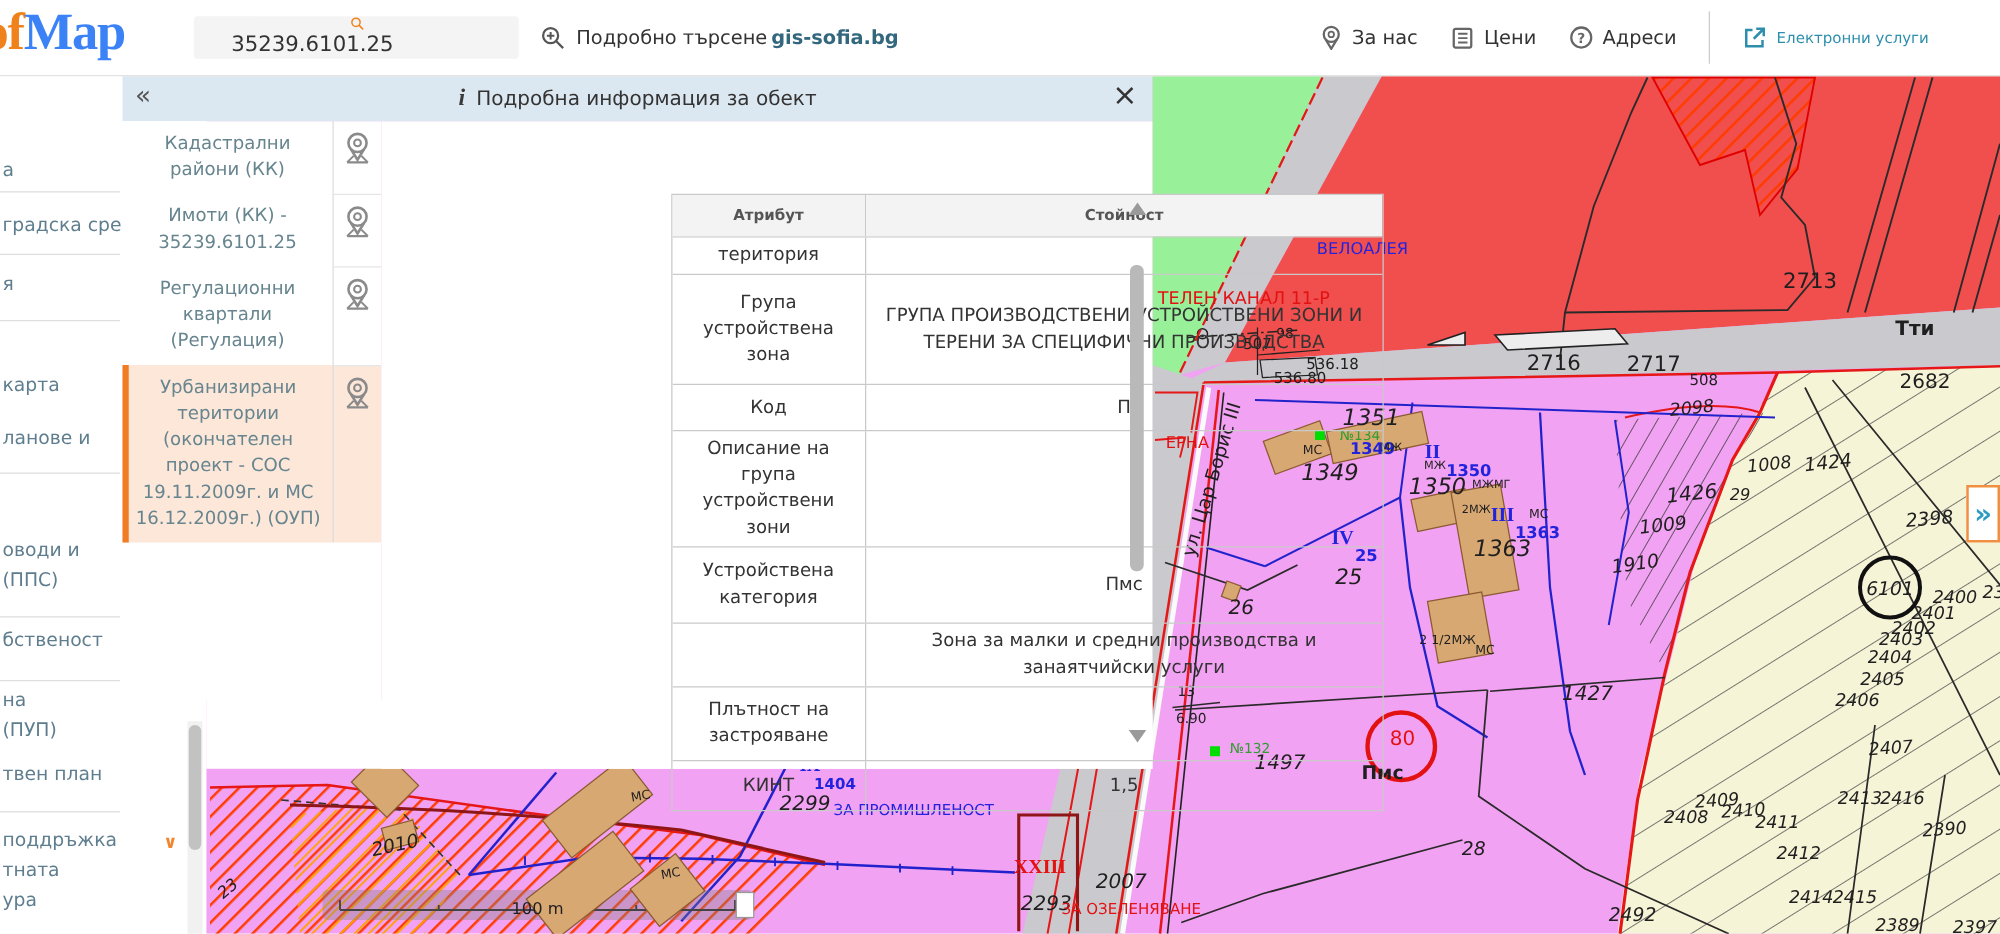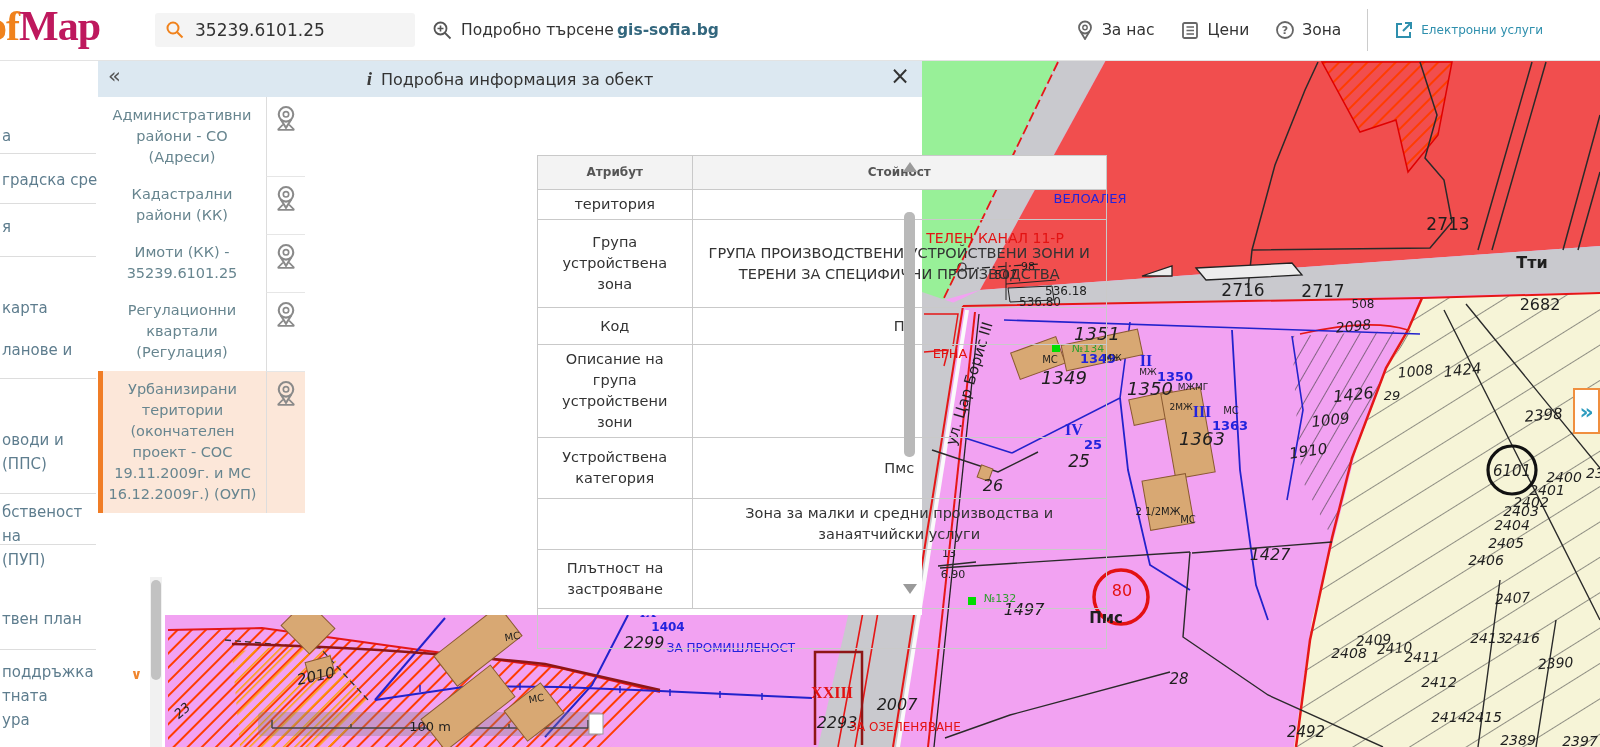--- a/index.html
+++ b/index.html
@@ -2,23 +2,23 @@
 <html style="--c-pink: #f2a2f2; --c-red: #f14e4e; --c-green: #98f098; --c-cream: #f6f4d7; --c-road: #c9c9ce; --c-tan: #d8a873; --c-tan_stroke: #8a5a30; --c-blue_line: #2222cc; --c-red_line: #e51717; --c-maroon: #8e1616; --c-black_line: #2a2a2a; --c-lab_k: #1f1f1f; --c-lab_b: #2323dd; --c-lab_r: #e31212; --c-lab_g: #2f9e2f;"><head>
 <meta charset="utf-8">
 <style>
   html,body{margin:0;padding:0;width:1600px;height:747px;overflow:hidden;background:#fff;
     font-family:"DejaVu Sans","Liberation Sans",sans-serif;}
   
   #header{position:absolute;left:0;top:0;width:1600px;height:60px;background:#fff;
     border-bottom:1px solid #e3e3e3;z-index:20;}
   #logo{position:absolute;left:-14px;top:2px;font-family:"Liberation Serif","DejaVu Serif",serif;
     font-weight:bold;font-size:42px;letter-spacing:-1px;}
-  #logo .lp{color:#f0821c;} #logo .ls{color:#be185d;}
+  #logo .lp{color:#f0821c;} #logo .ls{color:#3b82f6;}
   #searchbox{position:absolute;left:155px;top:13px;width:260px;height:34px;background:#f4f4f4;
-    border-radius:3px;display:flex;align-items:center;}
+    border-radius:3px;display:flex;align-items:center;flex-direction:column;}
   #searchbox svg{margin:0 8px 0 10px;}
   #search-input{border:none;background:transparent;outline:none;font-size:17px;color:#333;
     width:200px;font-family:inherit;}
   .hitem{position:absolute;top:0;height:60px;display:flex;align-items:center;gap:8px;
     font-size:15.5px;color:#333;cursor:pointer;white-space:nowrap;}
   #detailed-search{left:432px;}
   #site-link{left:617px;font-weight:bold;color:#33677e;}
   #hnav{position:absolute;right:57px;top:0;height:60px;display:flex;align-items:center;gap:26px;}
   .navitem{display:flex;align-items:center;gap:7px;font-size:15.5px;color:#333;cursor:pointer;white-space:nowrap;}
   .navsep{width:1px;height:42px;background:#ccc;}
@@ -300,21 +300,21 @@
 
 <div id="sidebar">
     <div class="sb-item" style="top: 64px;"><span>а</span></div>
     <div class="sb-item" style="top: 108px;"><span>градска сре</span></div>
     <div class="sb-item" style="top: 155px;"><span>я</span></div>
     <div class="sb-item" style="top: 236px;"><span>карта</span></div>
     <div class="sb-item" style="top: 278px;"><span>ланове и</span></div>
     <div class="sb-item" style="top: 368px;"><span>оводи и
 (ППС)</span></div>
     <div class="sb-item" style="top: 440px;"><span>бственост</span></div>
-    <div class="sb-item" style="top: 464px;"><span>на
+    <div class="sb-item" style="top: 488px;"><span>на
 (ПУП)</span></div>
     <div class="sb-item" style="top: 547px;"><span>твен план</span></div>
     <div class="sb-item" style="top: 600px;"><span>поддръжка
 тната
 ура</span><span class="sb-chev">∨</span></div>
     <div class="sb-div" style="top: 93px;"></div>
     <div class="sb-div" style="top: 143px;"></div>
     <div class="sb-div" style="top: 196px;"></div>
     <div class="sb-div" style="top: 318px;"></div>
     <div class="sb-div" style="top: 433px;"></div>
@@ -328,28 +328,20 @@
 <div id="panel">
   <div id="panel-header">
     <span id="collapse-btn">«</span>
     <div id="panel-title-wrap">
       <span id="info-glyph">i</span><span>Подробна информация за обект</span>
     </div>
     <span id="close-btn">×</span>
   </div>
   <div id="list-bg">
       <div class="layer-item">
-        <div class="layer-label">Административни райони - СО (Адреси)</div>
-        <div class="layer-icon">
-          <svg width="30" height="28" viewBox="0 0 24 27">
-            <use href="#pin-sym"></use>
-          </svg>
-        </div>
-      </div>
-      <div class="layer-item">
         <div class="layer-label">Кадастрални райони (КК)</div>
         <div class="layer-icon">
           <svg width="30" height="28" viewBox="0 0 24 27">
             <use href="#pin-sym"></use>
           </svg>
         </div>
       </div>
       <div class="layer-item">
         <div class="layer-label">Имоти (КК) - 35239.6101.25</div>
         <div class="layer-icon">
@@ -401,20 +393,24 @@
         <div class="trow" style="min-height: 61px;">
           <div class="tcell tattr">Устройствена категория</div>
           <div class="tcell tval">Пмс</div>
         </div>
         <div class="trow" style="min-height: 44px;">
           <div class="tcell tattr"></div>
           <div class="tcell tval">Зона за малки и средни производства и занаятчийски услуги</div>
         </div>
         <div class="trow" style="min-height: 59px;">
           <div class="tcell tattr">Плътност на застрояване</div>
+        </div>
+        <div class="trow" style="min-height: 41px;">
+          <div class="tcell tattr">КИНТ</div>
+          <div class="tcell tval">1,5</div>
         </div>
       </div>
     <div id="tbl-scroll">
       <div class="tri-up"></div>
       <div id="tbl-thumb"></div>
       <div class="tri-dn"></div>
     </div>
   </div>
 </div>
 
@@ -462,16 +458,16 @@
           <rect x="3" y="3" width="14" height="15" rx="1.5" fill="none" stroke="#666" stroke-width="1.8"></rect>
           <path d="M6.5,7 H14 M6.5,10.5 H14 M6.5,14 H14" stroke="#666" stroke-width="1.5"></path>
         </svg>
         <span>Цени</span>
       </div>
       <div class="navitem" style="order: 2;">
         <svg width="20" height="20" viewBox="0 0 20 20">
           <circle cx="10" cy="10" r="8" fill="none" stroke="#666" stroke-width="1.8"></circle>
           <text x="10" y="14" text-anchor="middle" font-size="11" font-weight="bold" fill="#666">?</text>
         </svg>
-        <span>Зона</span>
+        <span>Адреси</span>
       </div>
     </div>
 </div>
 
 </body></html>

